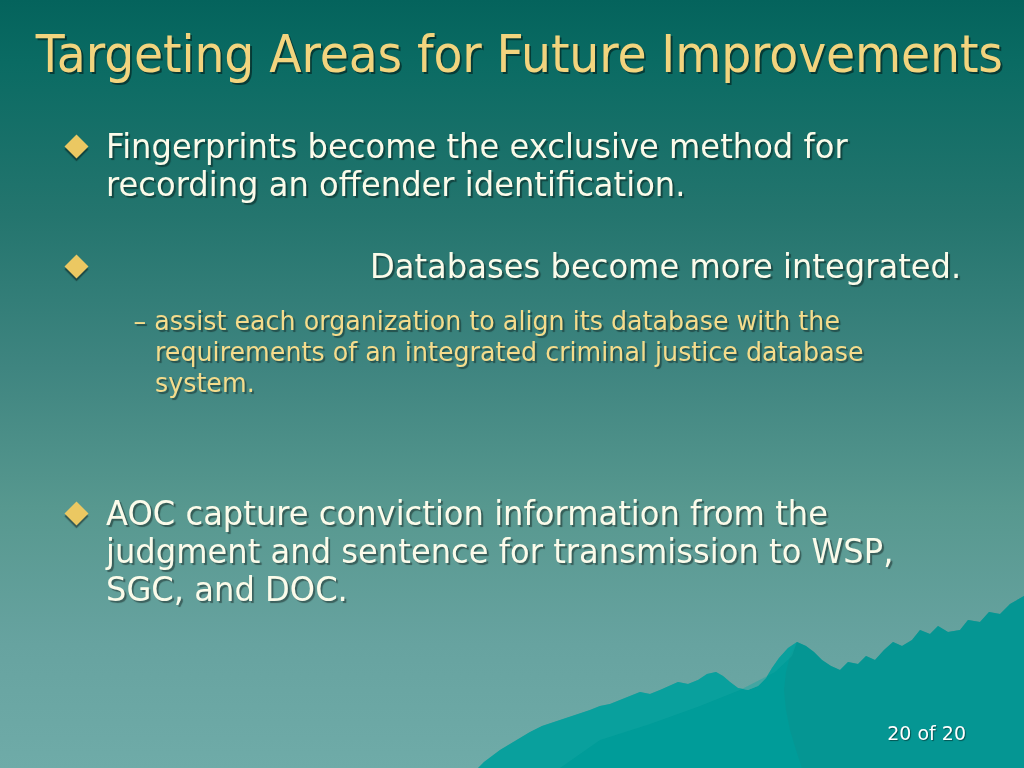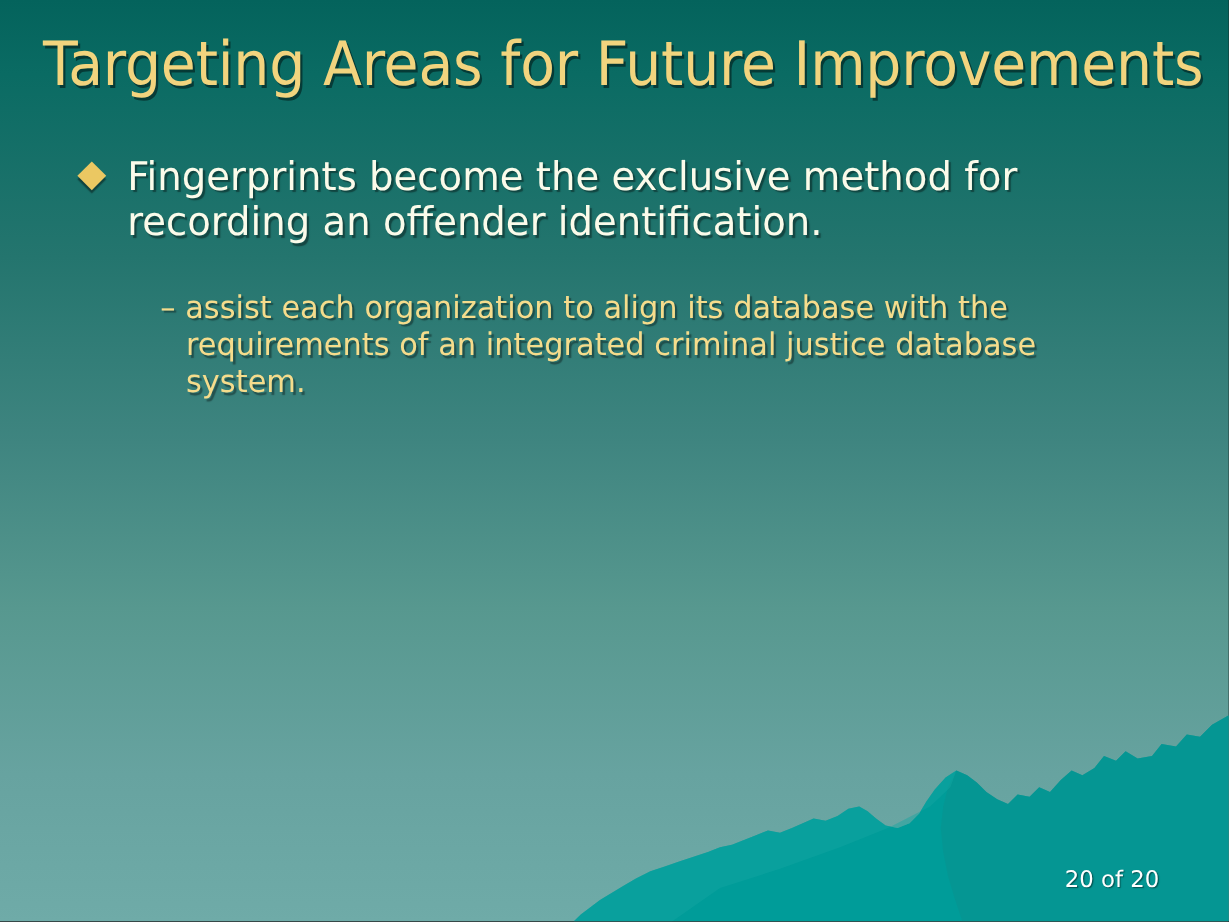--- a/index.html
+++ b/index.html
@@ -168,28 +168,36 @@
 
   <div id="body">
 
     <div class="blk lvl1">
       <span class="diamond"></span>
       <div class="txt">Fingerprints become the exclusive method for recording an offender identification.</div>
     </div>
 
     <div class="gap-md"></div>
 
+    <div class="blk lvl1">
+      <span class="diamond"></span>
+      <div class="txt">Databases become more integrated.</div>
+    </div>
 
     <div class="blk lvl2">
       <div class="txt"><span class="dash">–</span> <span>assist each organization to align its database with the requirements of an integrated criminal justice database system.</span></div>
     </div>
 
     <div class="gap-md"></div>
 
 
     <div class="gap-lg"></div>
 
+    <div class="blk lvl1">
+      <span class="diamond"></span>
+      <div class="txt">AOC capture conviction information from the judgment and sentence for transmission to WSP, SGC, and DOC.</div>
+    </div>
 
   </div>
 
   <div id="pagenum">20 of 20</div>
 
 </div>
 
 </body></html>

